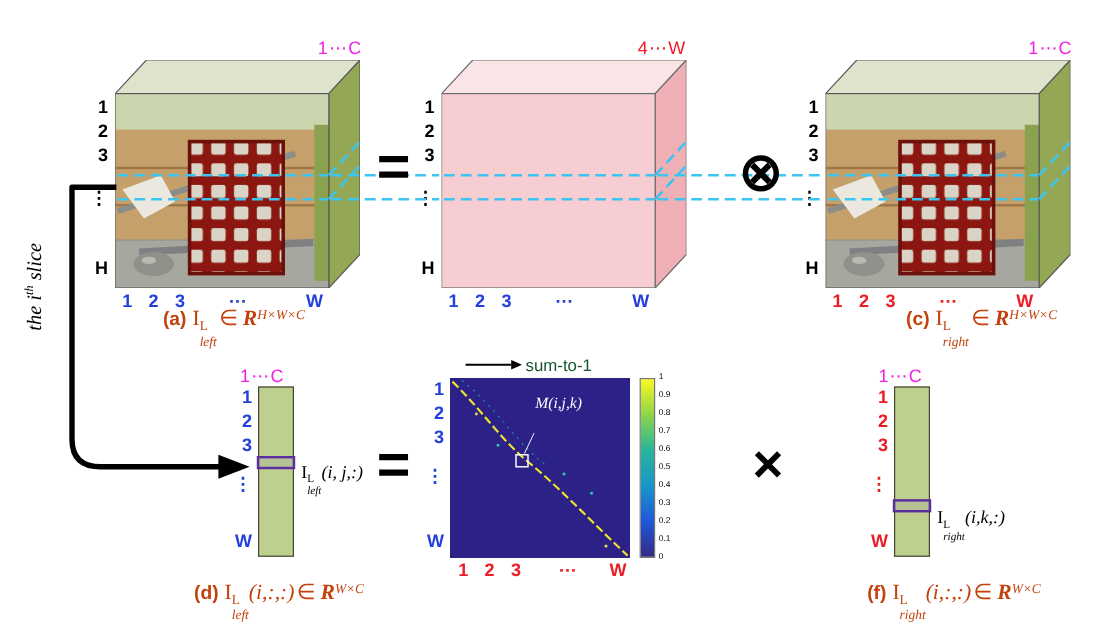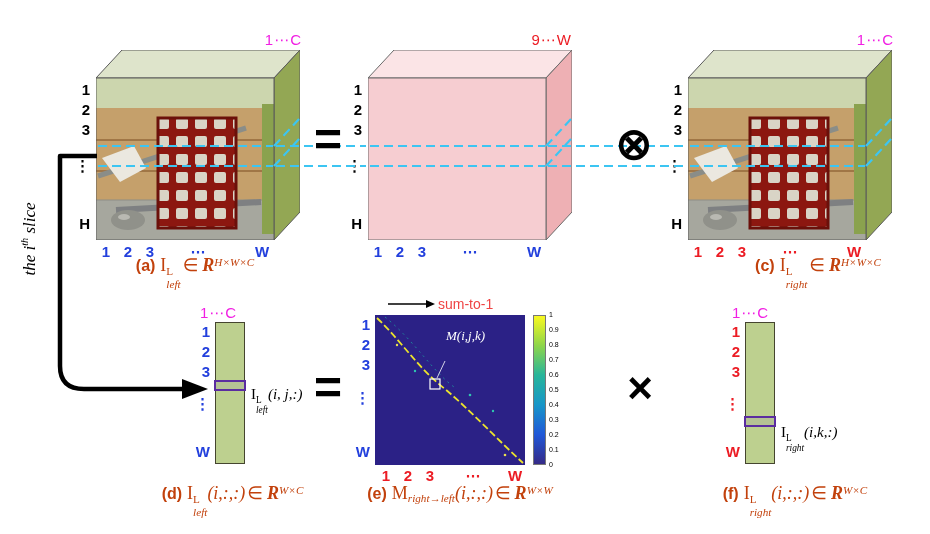--- a/index.html
+++ b/index.html
@@ -28,21 +28,21 @@
   .math sup.exp{font-style:italic;font-size:0.62em;vertical-align:0.45em}
   .math .in{font-style:normal;padding:0 2px}
 
   .strip{position:absolute;width:30px;height:142px;background:#bdd08f;border:1px solid #45452f;z-index:2}
   .hl{position:absolute;width:32px;height:11px;border:2px solid #5b2da0;background:rgba(120,80,200,0.10);z-index:3}
   .rowlab{position:absolute;font-family:"Liberation Serif",serif;font-size:15px;white-space:nowrap;z-index:3}
 
   .cbar{position:absolute;width:13px;height:150px;border:1px solid #777;z-index:2;
         background:linear-gradient(to top,#352a87 0%,#2058d8 20%,#1796c8 40%,#27b59a 60%,#8ed54a 80%,#f9f921 100%)}
   .cbtick{position:absolute;font-size:7px;line-height:8px;color:#000;width:22px;z-index:2}
-  .sumnote{position:absolute;font-size:14px;color:#ef4444;z-index:2}
+  .sumnote{position:absolute;font-size:14px;color:#14532d;z-index:2}
   .cell-label{position:absolute;color:#fff;font-family:"Liberation Serif",serif;font-style:italic;font-size:13px;z-index:4}
 
   .vnote{position:absolute;width:190px;height:22px;text-align:center;transform:rotate(-90deg);
          font-family:"Liberation Serif",serif;font-style:italic;font-size:17px;color:#000;z-index:2}
   .vnote sup{font-size:0.6em}
   #overlay{position:absolute;left:0;top:0;z-index:5;pointer-events:none}
 </style>
 </head>
 <body>
 
@@ -121,21 +121,21 @@
   <div class="ax blk r" style="left:340px;top:82px">1</div>
   <div class="ax blk r" style="left:340px;top:102px">2</div>
   <div class="ax blk r" style="left:340px;top:122px">3</div>
   <div class="ax blk r" style="left:340px;top:158px">⋮</div>
   <div class="ax blk r" style="left:340px;top:216px">H</div>
   <div class="ax blue" style="left:367px;top:244px">1</div>
   <div class="ax blue" style="left:389px;top:244px">2</div>
   <div class="ax blue" style="left:411px;top:244px">3</div>
   <div class="ax blue" style="left:459px;top:244px">⋯</div>
   <div class="ax blue" style="left:523px;top:244px">W</div>
-  <div class="depth red" style="left:524px;top:31px">9⋯W</div>
+  <div class="depth red" style="left:524px;top:31px">4⋯W</div>
 
   <div class="ax blk r" style="left:660px;top:82px">1</div>
   <div class="ax blk r" style="left:660px;top:102px">2</div>
   <div class="ax blk r" style="left:660px;top:122px">3</div>
   <div class="ax blk r" style="left:660px;top:158px">⋮</div>
   <div class="ax blk r" style="left:660px;top:216px">H</div>
   <div class="ax red" style="left:687px;top:244px">1</div>
   <div class="ax red" style="left:709px;top:244px">2</div>
   <div class="ax red" style="left:731px;top:244px">3</div>
   <div class="ax red" style="left:779px;top:244px">⋯</div>
@@ -233,23 +233,20 @@
         <span>L</span>
         <span class="sub">right</span>
       </span><span class="args">(i,k,:)</span>
   </div>
 
   <div class="caption" style="left:115px;top:482px;width:235px">
     <span class="tag">(d)</span><span class="math"><span>I</span><span class="ss">
           <span>L</span>
           <span class="sub">left</span>
         </span><span class="args">(i,:,:)</span><span class="in">∈</span><span class="set">R</span><sup class="exp">W×C</sup></span>
-  </div>
-  <div class="caption" style="left:335px;top:482px;width:250px">
-    <span class="tag">(e)</span><span class="math"><span>M</span><span class="subi">right→left</span><span class="args">(i,:,:)</span><span class="in">∈</span><span class="set">R</span><sup class="exp">W×W</sup></span>
   </div>
   <div class="caption" style="left:675px;top:482px;width:240px">
     <span class="tag">(f)</span><span class="math"><span>I</span><span class="ss">
           <span>L</span>
           <span class="sub">right</span>
         </span><span class="args">(i,:,:)</span><span class="in">∈</span><span class="set">R</span><sup class="exp">W×C</sup></span>
   </div>
 
   <svg id="overlay" width="930" height="534">
     <g>

